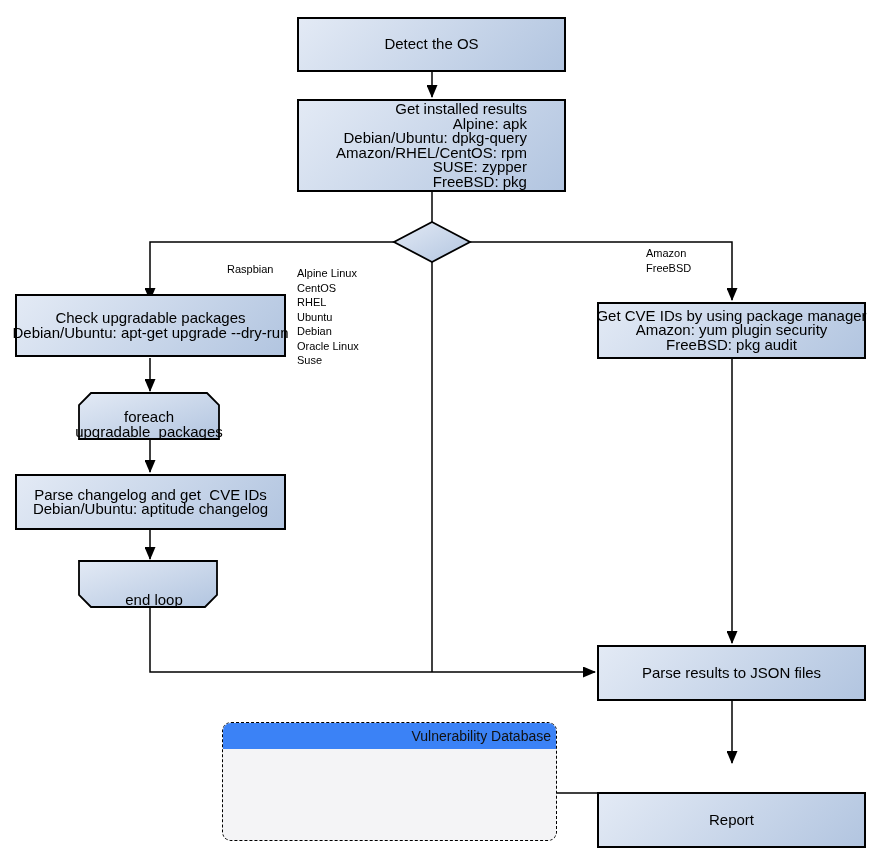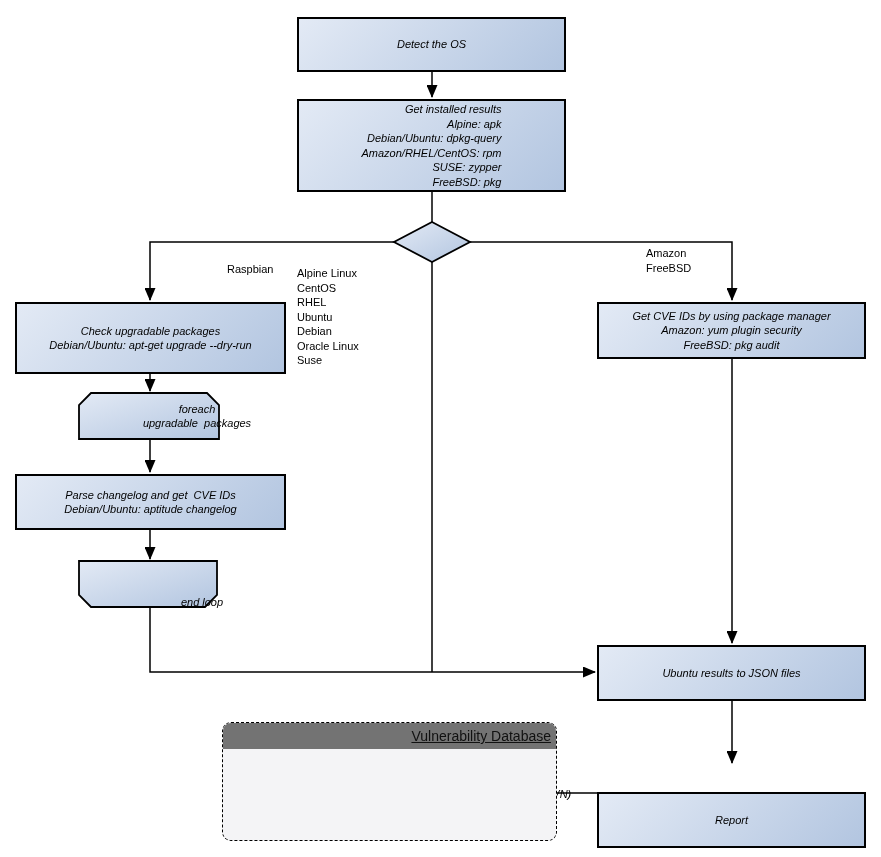--- a/index.html
+++ b/index.html
@@ -8,41 +8,41 @@
     font-family:"Liberation Sans", sans-serif; color:#000;
     overflow:hidden;
   }
   #wires { position:absolute; left:0; top:0; width:881px; height:857px; }
   .node {
     position:absolute; box-sizing:border-box;
     background:linear-gradient(135deg,#e3eaf5 0%, #b2c5e0 100%);
     border:2px solid #000;
     display:flex; align-items:center; justify-content:center;
   }
-  .txt { font-size:11px; line-height:14.5px; white-space:pre; color:#000;font-style:italic; }
+  .txt { font-size:15px; line-height:14.5px; white-space:pre; color:#000; }
   .center { text-align:center; }
   .right  { text-align:right; }
   .flabel {
     position:absolute; font-size:11px; line-height:14.5px;
     white-space:pre; color:#000;
   }
   .shape-label {
-    position:absolute; display:flex; align-items:center; justify-content:center;
-    text-align:center; pointer-events:none;padding-left:48px;
+    position:absolute; display:flex; align-items:flex-end; justify-content:center;
+    text-align:center; pointer-events:none;
   }
   #vuln-db-box {
     position:absolute; left:222px; top:722px; width:335px; height:119px;
     box-sizing:border-box; background:#f4f4f6;
     border:1.5px dashed #000; border-radius:9px;
     overflow:hidden;
   }
   #vuln-db-header {
-    height:26px; background:#737373;
+    height:26px; background:#3b82f6;
     display:flex; align-items:center; justify-content:flex-end;
-    padding:0 5px; font-size:14px; color:#111;text-decoration:underline;
+    padding:0 5px; font-size:14px; color:#111;
   }
 </style>
 </head>
 <body>
 
 <div id="canvas">
 
   <svg id="wires" viewBox="0 0 881 857" xmlns="http://www.w3.org/2000/svg">
     <defs>
       <linearGradient id="nodeGrad" x1="0" y1="0" x2="1" y2="1">
@@ -88,49 +88,49 @@
 
   <div class="node" style="left:297px; top:99px; width:269px; height:93px;">
     <div class="txt right">Get installed results
 Alpine: apk
 Debian/Ubuntu: dpkg-query
 Amazon/RHEL/CentOS: rpm
 SUSE: zypper
 FreeBSD: pkg</div>
   </div>
 
-  <div class="node" style="left:15px; top:302px; width:271px; height:72px;">
+  <div class="node" style="left:15px; top:294px; width:271px; height:63px;">
     <div class="txt center">Check upgradable packages
 Debian/Ubuntu: apt-get upgrade --dry-run</div>
   </div>
 
   <div class="node" style="left:597px; top:302px; width:269px; height:57px;">
     <div class="txt center">Get CVE IDs by using package manager
 Amazon: yum plugin security
 FreeBSD: pkg audit</div>
   </div>
 
   <div class="node" style="left:15px; top:474px; width:271px; height:56px;align-items:center;">
     <div class="txt center">Parse changelog and get  CVE IDs
 Debian/Ubuntu: aptitude changelog</div>
   </div>
 
   <div class="node" style="left:597px; top:645px; width:269px; height:56px;">
-    <div class="txt center">Ubuntu results to JSON files</div>
+    <div class="txt center">Parse results to JSON files</div>
   </div>
 
   <div class="node" style="left:597px; top:792px; width:269px; height:56px;">
     <div class="txt center">Report</div>
   </div>
 
   <div class="shape-label" style="left:79px; top:393px; width:140px; height:46px;">
     <div class="txt center">foreach
 upgradable  packages</div>
   </div>
-  <div class="shape-label" style="left:79px; top:579px; width:150px; height:46px;">
+  <div class="shape-label" style="left:79px; top:561px; width:150px; height:46px;">
     <div class="txt center">end loop</div>
   </div>
   <div class="shape-label" style="left:237px; top:772px; width:139px; height:44px;">
     <div class="txt center">OVAL DB</div>
   </div>
   <div class="shape-label" style="left:403px; top:772px; width:136px; height:44px;">
     <div class="txt center">CVE DB (NVD / JVN)</div>
   </div>
 
   <div class="flabel" style="left:195px; top:262px;padding-left:32px;">Raspbian</div>

